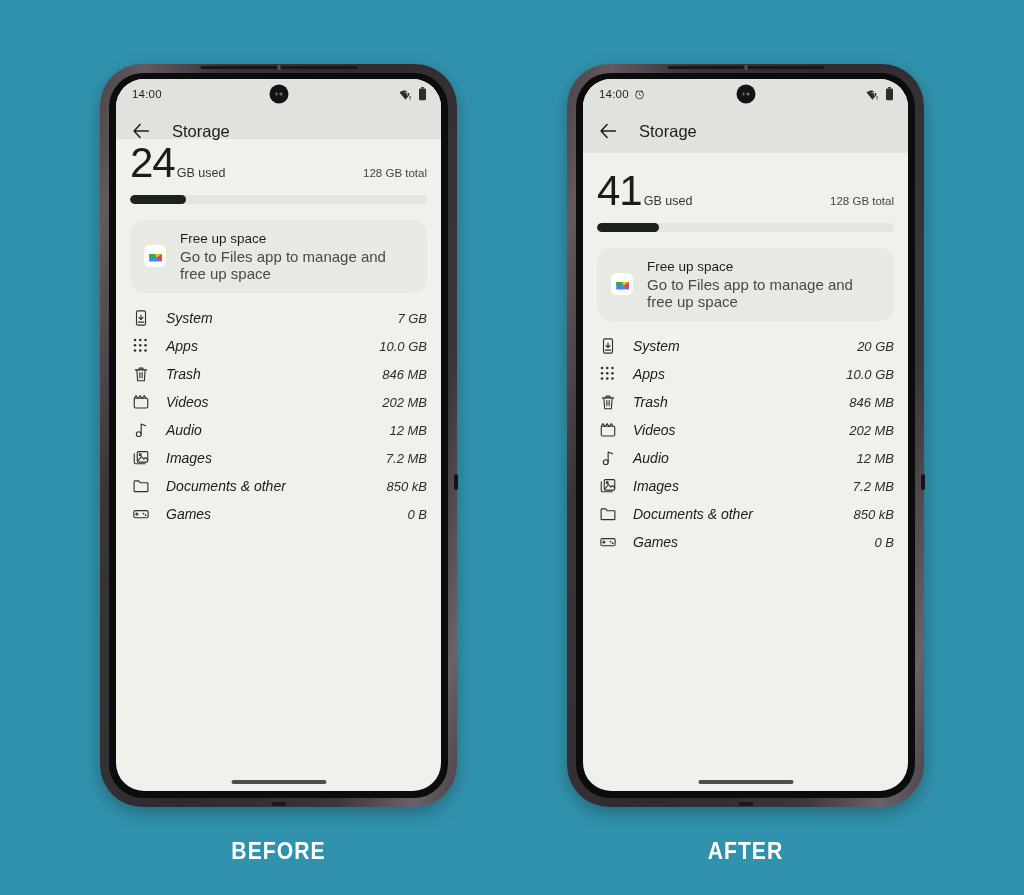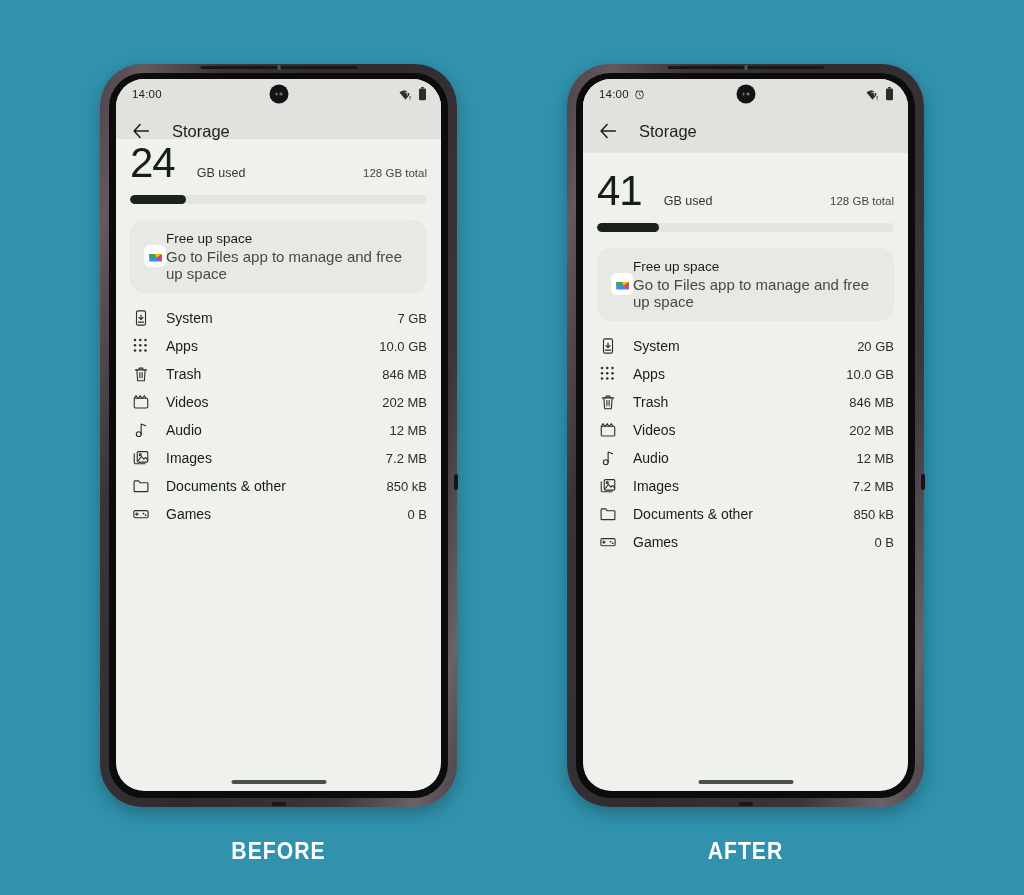--- a/index.html
+++ b/index.html
@@ -91,46 +91,46 @@
   .body-area{
     background:#eff2ec;
     padding:0 14px;
     box-sizing:border-box;
   }
   .usage-row{
     display:flex;align-items:baseline;
     padding-top:4px;
   }
   .usage-num{font-size:42px;line-height:.95;color:#191d17;letter-spacing:-1px;font-weight:400;}
-  .usage-unit{font-size:12.5px;color:#32362f;margin-left:22px;}
+  .usage-unit{font-size:12.5px;color:#32362f;margin-left:2px;}
   .usage-total{margin-left:auto;font-size:11.5px;color:#434840;}
 
   .capbar{
     position:relative;height:9px;border-radius:5px;background:#e2e6dd;margin-top:12px;overflow:hidden;
   }
   .capbar-fill{position:absolute;left:0;top:0;bottom:0;border-radius:5px;background:#1d211c;}
 
   .freecard{
     margin-top:16px;
     background:#e6eae2;
     border-radius:14px;
     display:flex;align-items:center;
     padding:11px 14px;
     box-sizing:border-box;
     cursor:pointer;
   }
   .files-icon{
     width:22px;height:22px;border-radius:6px;background:#ffffff;
     display:flex;align-items:center;justify-content:center;flex:none;
   }
-  .freecard-text{}
+  .freecard-text{margin-left:14px;}
   .freecard-title{font-size:13.5px;color:#1b1f1a;}
   .freecard-sub{font-size:15px;color:#464b43;margin-top:2px;}
 
-  .list{margin-top:6px;}
+  .list{margin-top:6px;font-style:italic;}
   .litem{
     display:flex;align-items:center;
     padding:10px 0 0 0;
     cursor:pointer;
   }
   .licon{width:22px;flex:none;display:flex;align-items:center;justify-content:center;}
   .lbody{margin-left:14px;flex:1;min-width:0;}
   .lrow{display:flex;align-items:baseline;}
   .lname{font-size:14px;color:#191d17;}
   .lsize{margin-left:auto;font-size:13px;color:#2a2e27;}

